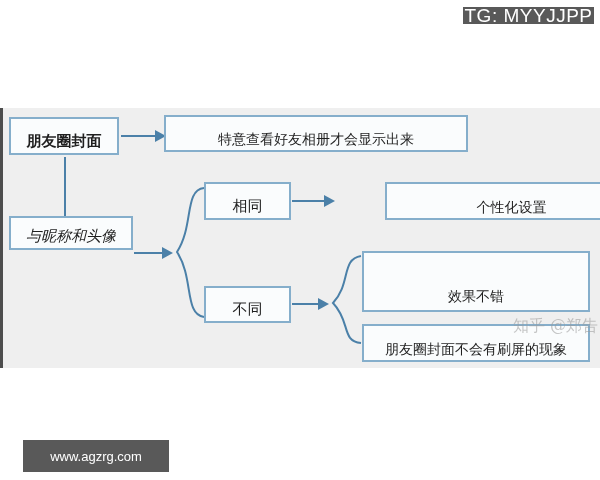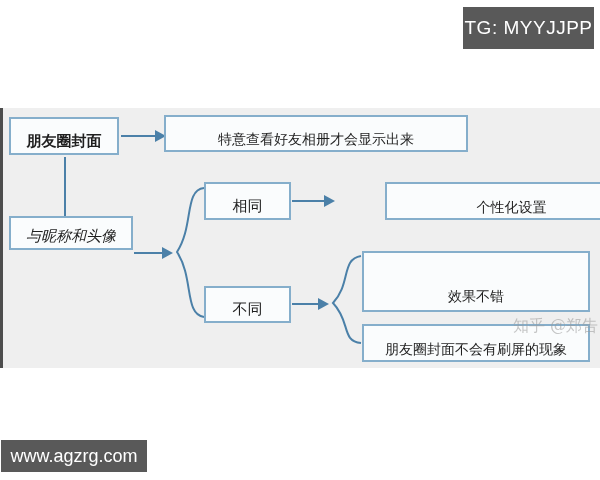--- a/index.html
+++ b/index.html
@@ -11,22 +11,22 @@
     font-family:"DejaVu Serif","Liberation Serif",serif;
     overflow:hidden;
   }
   .badge {
     position:absolute;
     background:#595959;
     color:#ffffff;
     font-family:"Liberation Sans","DejaVu Sans",sans-serif;
     display:flex; align-items:center; justify-content:center;
   }
-  #tg-badge { left:463px; top:7px; width:131px; height:42px; font-size:19px; letter-spacing:0.5px;text-align:right; }
-  #site-badge { left:1px; top:440px; width:146px; height:32px; font-size:18px; }
+  #tg-badge { left:463px; top:7px; width:131px; height:17px; font-size:19px; letter-spacing:0.5px;text-align:right; }
+  #site-badge { left:23px; top:440px; width:146px; height:32px; font-size:13px; }
   #panel {
     position:absolute;
     left:0; top:108px; width:600px; height:260px;
     background:#efefef;
     border-left:3px solid #4d4d4d;
   }
   .node {
     position:absolute;
     border:2px solid #85aecb;
     background:#fafcfd;

